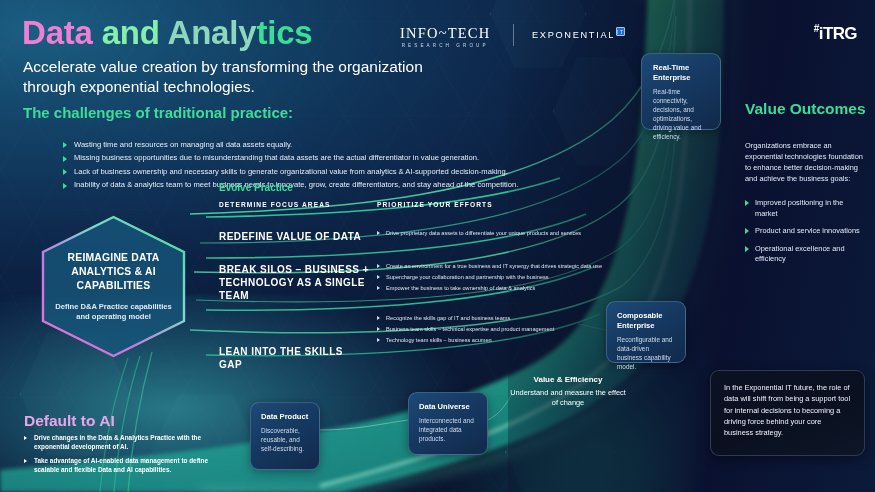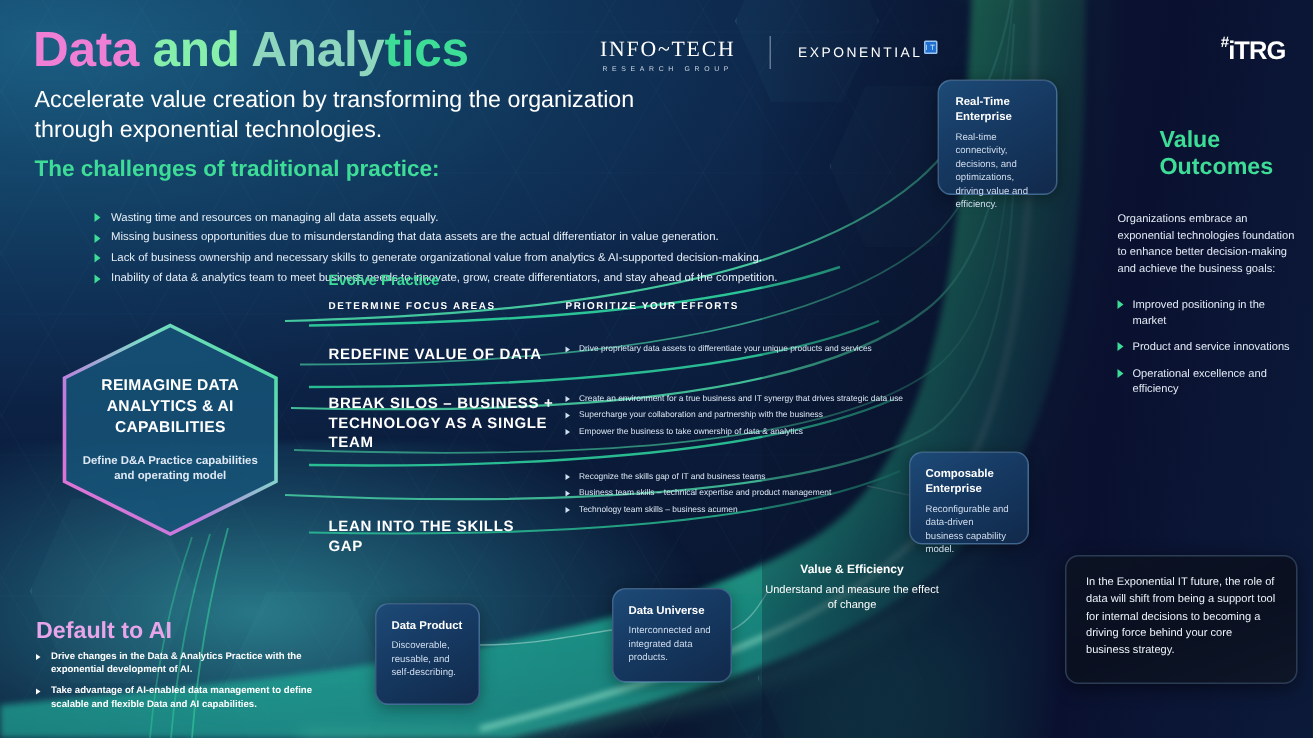--- a/index.html
+++ b/index.html
@@ -114,34 +114,34 @@
   
   .card{
     position:absolute;border-radius:9px;
     background:linear-gradient(150deg,#1d4a77 0%,#163a63 42%,#11294b 100%);
     border:1px solid rgba(150,190,225,.32);
     box-shadow:0 2px 10px rgba(0,0,0,.35);
     padding:9px 10px;
   }
   .card .ct{font-size:7.6px;font-weight:700;line-height:1.3;color:#ffffff;margin-bottom:4px;}
   .card .cb{font-size:6.4px;font-weight:400;line-height:1.42;color:#cfdced;}
-  #card-rte{left:625px;top:53px;width:80px;height:77px;padding-left:11px;}
+  #card-rte{left:641px;top:53px;width:80px;height:77px;padding-left:11px;}
   #card-comp{left:606px;top:301px;width:80px;height:62px;}
   #card-universe{left:408px;top:392px;width:80px;height:63px;}
   #card-product{left:250px;top:402px;width:70px;height:68px;}
   .card-dark{
     position:absolute;left:710px;top:370px;width:155px;height:86px;border-radius:9px;
     background:linear-gradient(160deg,#0b1223 0%,#0a1020 55%,#0d1627 100%);
     border:1px solid rgba(120,160,200,.30);
     padding:11px 13px;
     box-shadow:0 3px 12px rgba(0,0,0,.45);
   }
   .card-dark p{margin:0;font-size:7.4px;line-height:1.52;color:#eef4fb;font-weight:400;}
   
-  .vo-title{position:absolute;left:745px;top:85px;font-size:15.5px;font-weight:700;line-height:1.18;color:#3ddc97;margin-left:28px;}
+  .vo-title{position:absolute;left:745px;top:100px;font-size:15.5px;font-weight:700;line-height:1.18;color:#3ddc97;}
   .vo-body{position:absolute;left:745px;top:140px;width:118px;font-size:7.4px;line-height:1.5;color:#e3ecf6;}
   .vo-list{position:absolute;left:745px;top:198px;width:120px;margin:0;padding:0;}
   .vo-list li{
     list-style:none;position:relative;padding-left:10px;margin-bottom:7px;
     font-size:7.4px;line-height:1.42;color:#e3ecf6;
   }
   .vo-list li::before{
     content:"";position:absolute;left:0;top:2.2px;
     border-left:4px solid #3ddc97;border-top:3px solid transparent;border-bottom:3px solid transparent;
   }

